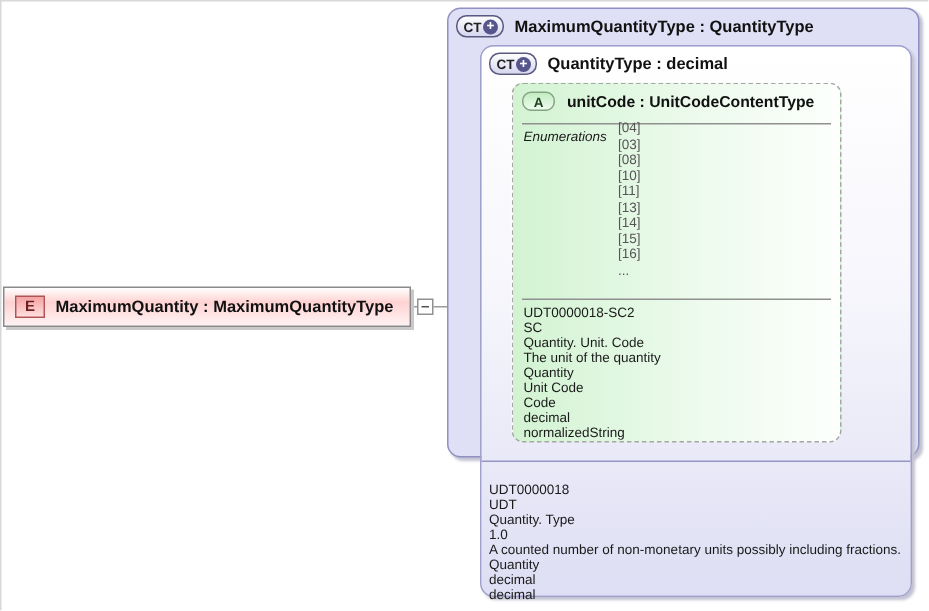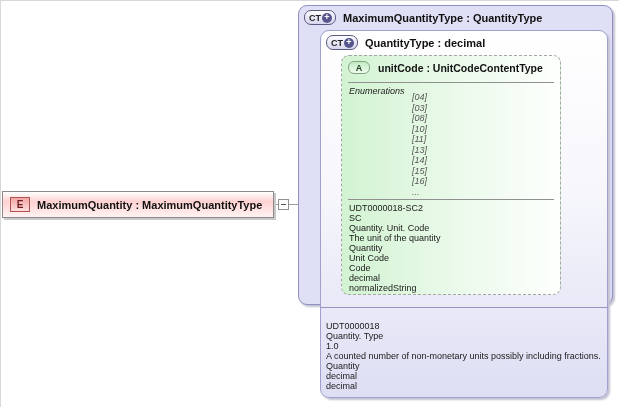--- a/index.html
+++ b/index.html
@@ -95,22 +95,22 @@
 
   .sep { position: absolute; left: 6px; right: 6px; height: 1px; background: #909090; }
   .sep-1 { top: 26px; }
   .sep-2 { top: 143px; }
 
   .enum-label {
     position: absolute; left: 7px; top: 30px;
     font-size: 9px; font-style: italic; color: #1a1a1a; text-align: right;
   }
   .enum-values {
-    position: absolute; left: 70px; top: 36px;
-    font-size: 9px; color: #555; line-height: 10.5px; font-style: italic;
+    position: absolute; left: 70px; top: 24px;
+    font-size: 9px; color: #555; line-height: 10.5px;
   }
   .anno {
     font-size: 9px; color: #1a1a1a; line-height: 10px;
     white-space: nowrap;
   }
   .attr-anno { position: absolute; left: 7px; top: 147px; }
 
   .inner-sep {
     position: absolute; left: 0; right: 0; top: 276px; height: 1px; background: #9595c5;
   }
@@ -180,20 +180,21 @@
             <div>Unit Code</div>
             <div>Code</div>
             <div>decimal</div>
             <div>normalizedString</div>
           </div>
       </div>
 
       <div class="inner-sep"></div>
       <div class="anno type-anno">
           <div>UDT0000018</div>
+          <div>UDT</div>
           <div>Quantity. Type</div>
           <div>1.0</div>
           <div>A counted number of non-monetary units possibly including fractions.</div>
           <div>Quantity</div>
           <div>decimal</div>
           <div>decimal</div>
         </div>
     </div>
   </div>
 

